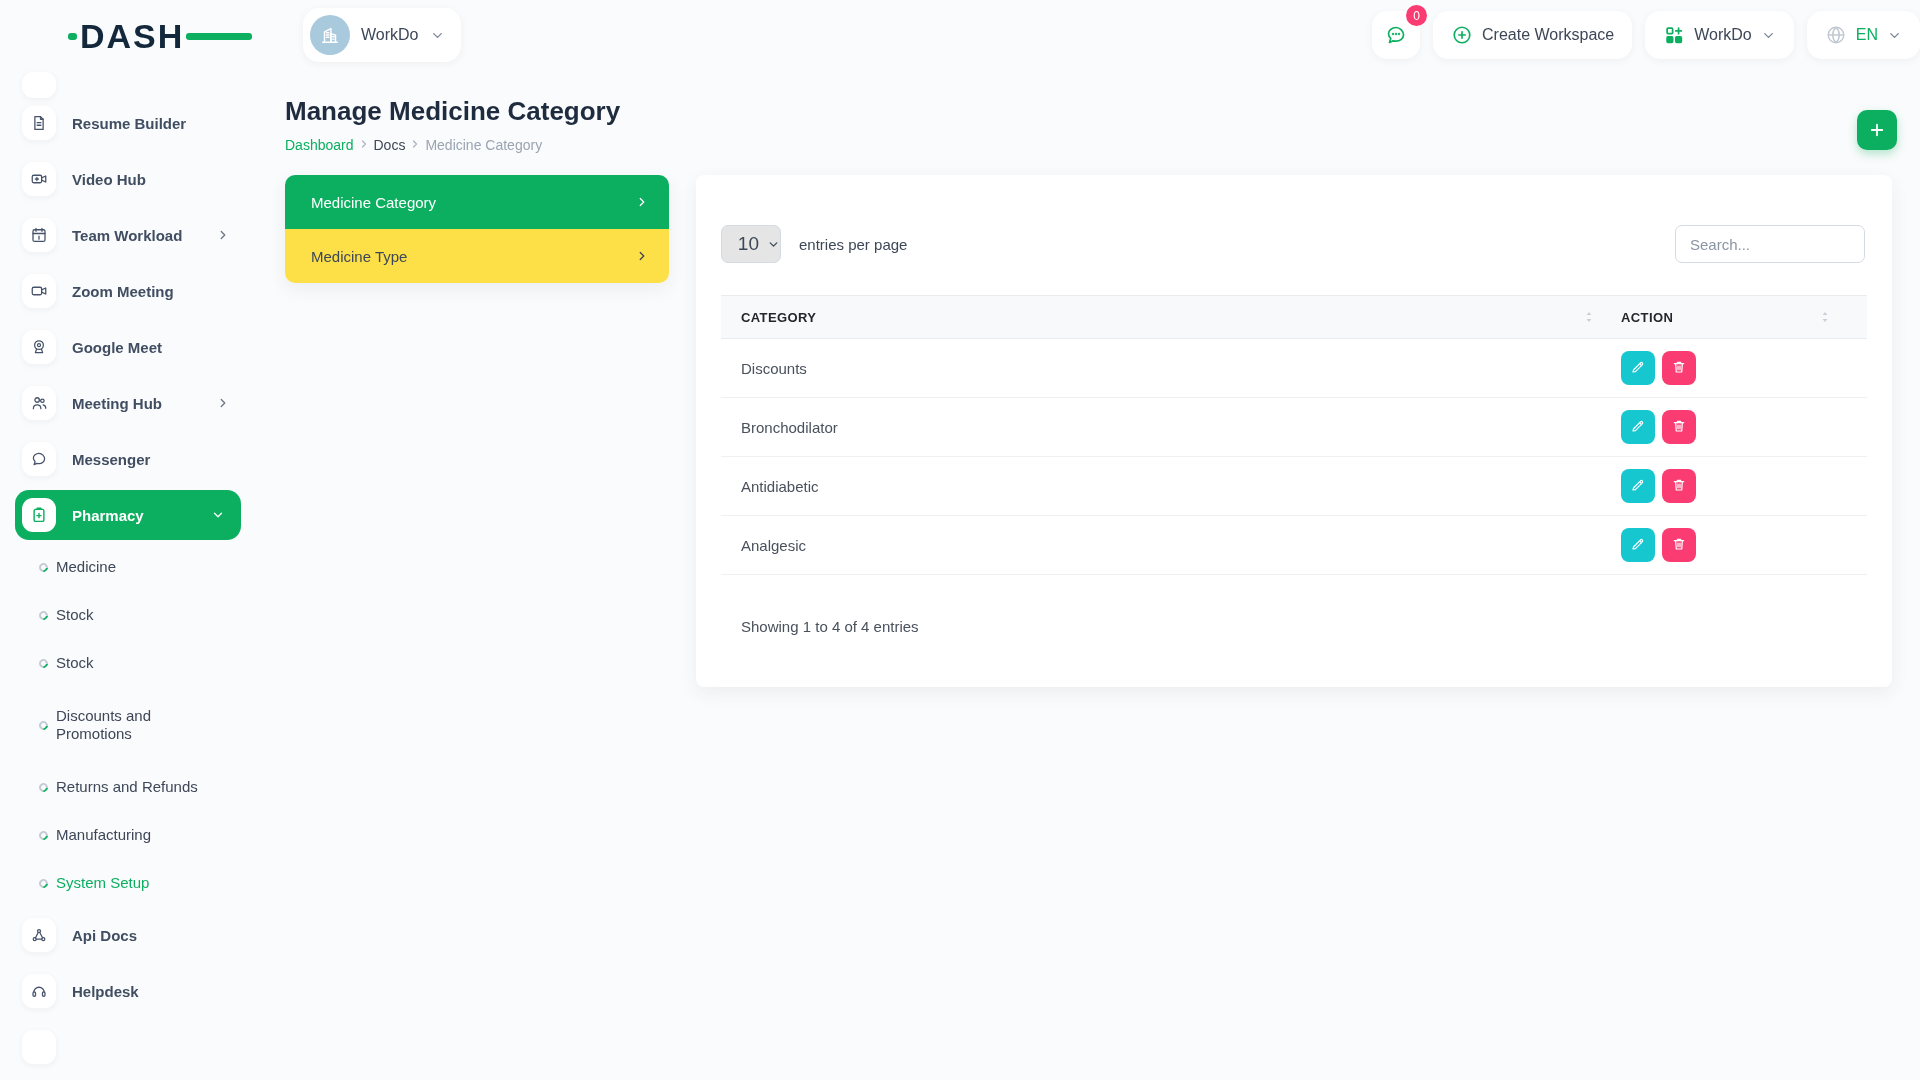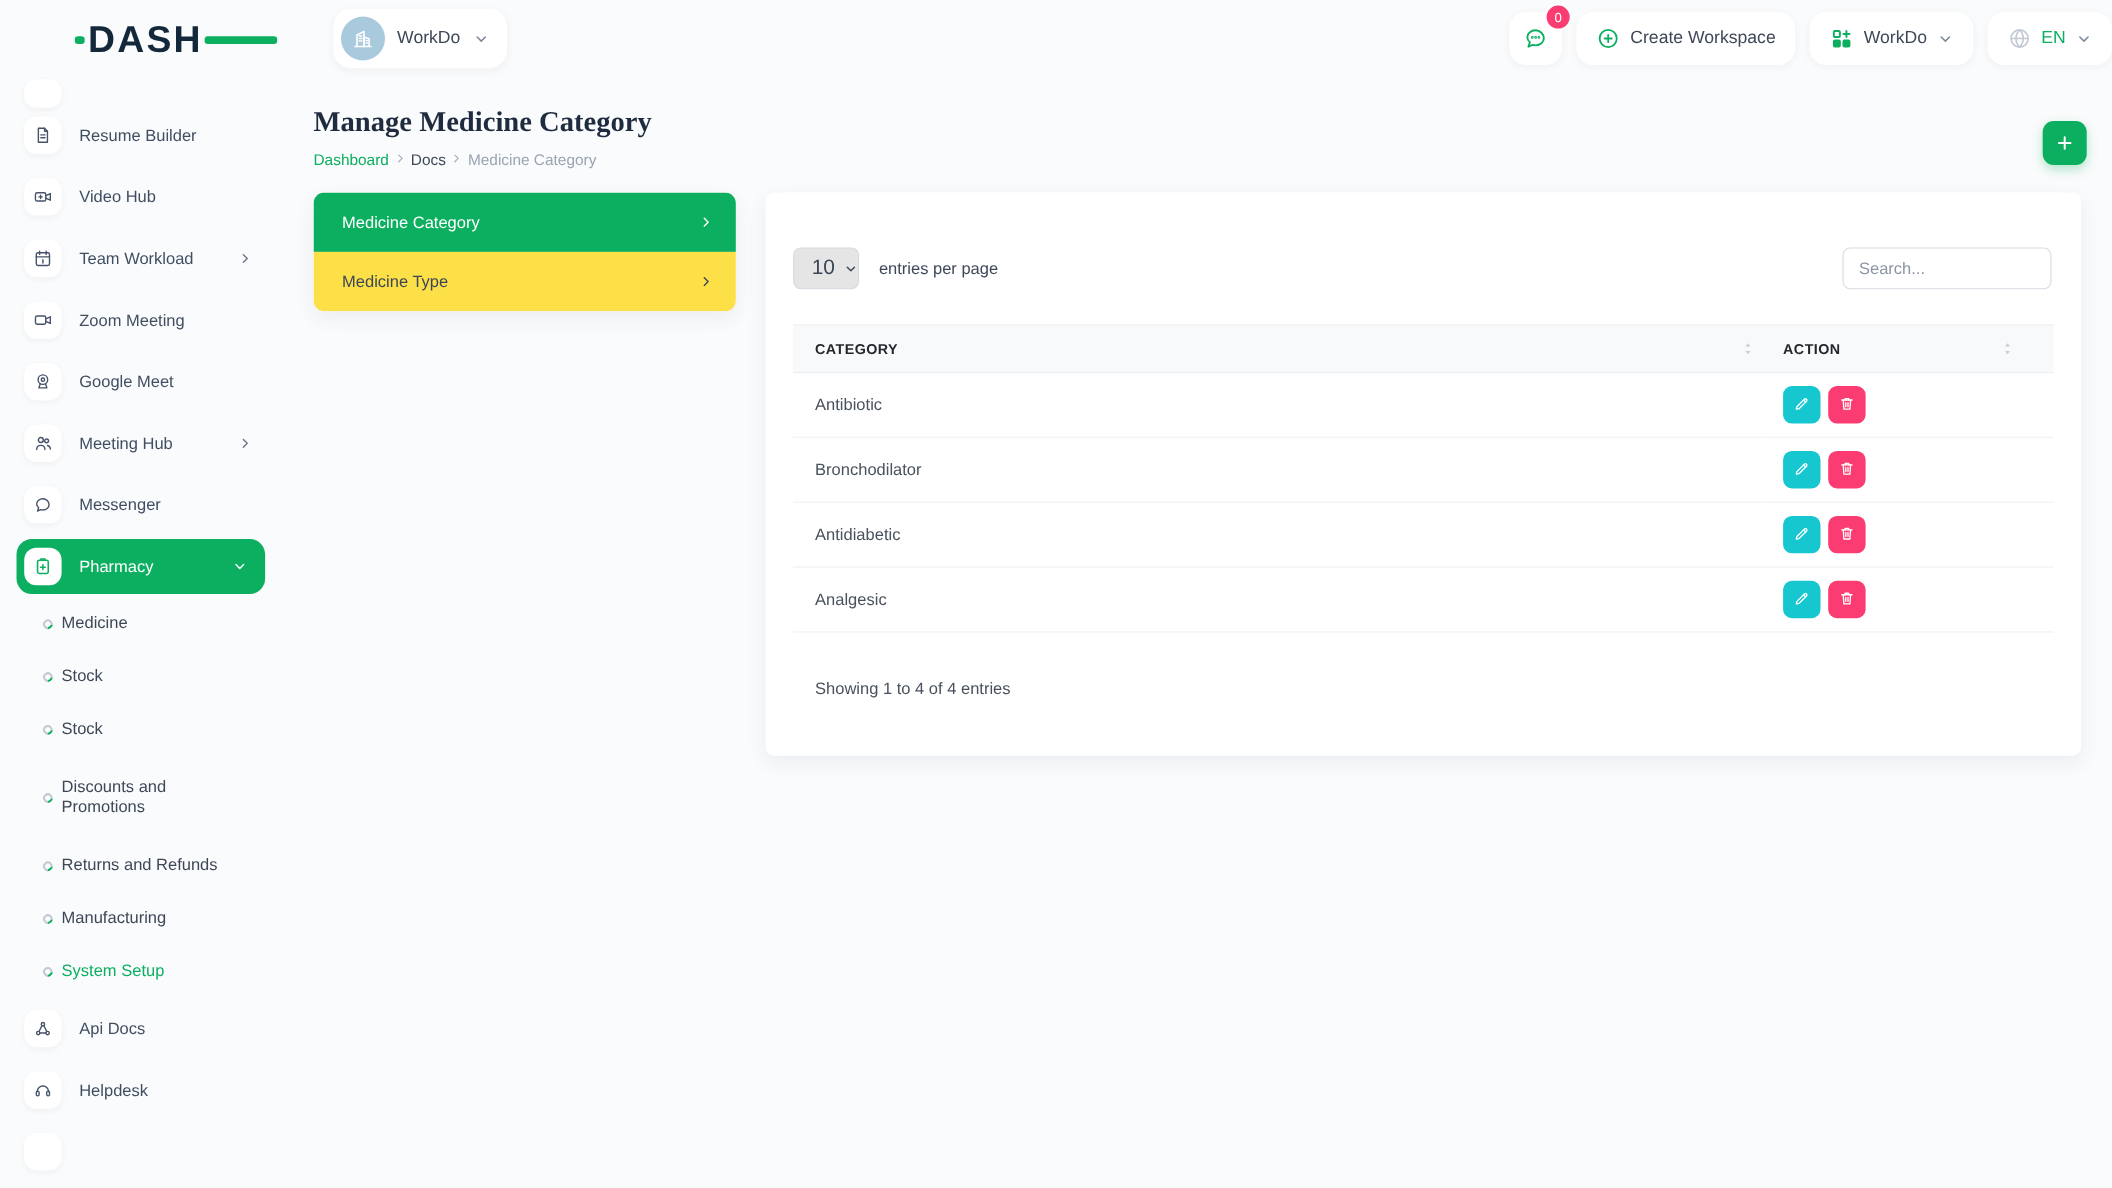--- a/index.html
+++ b/index.html
@@ -32,36 +32,36 @@
   .globe { color:#c2c9d2; }
 
   
   .sidebar { position:absolute; top:64px; left:0; width:260px; bottom:0; padding-top:6px; }
   .partial-icon { position:absolute; left:22px; top:8px; width:34px; height:26px; border-radius:11px; background:#fff; box-shadow:0 2px 6px rgba(20,30,60,.05); }
   .sb-list { position:absolute; top:31px; left:0; width:260px; }
   .sb-item { display:flex; align-items:center; height:56px; padding-left:22px; cursor:pointer; }
   .sb-icon { width:34px; height:34px; border-radius:11px; background:#fff; display:flex; align-items:center;
     justify-content:center; color:#46536a; box-shadow:0 2px 6px rgba(20,30,60,.05); flex:none; }
   .sb-icon svg { width:18px; height:18px; }
-  .sb-label { margin-left:16px; font-size:15px; font-weight:400; color:#414e62; }
+  .sb-label { margin-left:16px; font-size:15px; font-weight:700; color:#414e62; }
   .sb-chev { margin-left:auto; margin-right:30px; width:14px; height:14px; color:#6b7687; flex:none; }
   .sb-item.active { height:50px; width:226px; margin:3px 19px 3px 15px; padding-left:7px;
     background:#0caf60; border-radius:14px; }
   .sb-item.active .sb-icon { color:#0caf60; box-shadow:none; }
   .sb-item.active .sb-label { color:#fff; }
   .sb-item.active .sb-chev { color:#fff; margin-right:16px; }
   .sb-sub { display:flex; align-items:center; height:48px; padding-left:39px; cursor:pointer; }
   .sb-sub.tall { height:76px; }
   .sb-bullet { width:9px; height:9px; border-radius:50%; border:2px solid #c3cad3; border-bottom-color:#0caf60;
     transform:rotate(-40deg); flex:none; }
   .sb-sub-label { margin-left:8px; font-size:15px; color:#3d4757; max-width:152px; line-height:18px; }
   .sb-sub.active .sb-sub-label { color:#0caf60; }
 
   
-  .page-title { position:absolute; left:285px; top:96px; font-size:26px; font-weight:700; color:#1f2b3e;font-family:Liberation Serif, serif; }
+  .page-title { position:absolute; left:285px; top:96px; font-size:26px; font-weight:700; color:#1f2b3e; }
   .breadcrumb { position:absolute; left:285px; top:137px; display:flex; align-items:flex-end; gap:4px; font-size:14px; }
   .bc-link { color:#0caf60; cursor:pointer; }
   .bc-mid { color:#3d4757; cursor:pointer; }
   .bc-cur { color:#9aa4b2; }
   .bc-sep { width:12px; height:12px; color:#aab2bd; }
   .add-btn { position:absolute; left:1857px; top:110px; width:40px; height:40px; border-radius:10px;
     background:#0caf60; border:none; color:#fff; display:flex; align-items:center; justify-content:center; cursor:pointer;
     box-shadow:0 4px 10px rgba(12,175,96,.3); }
   .add-btn svg { width:18px; height:18px; }
 
@@ -368,21 +368,21 @@
           <span>ACTION</span>
           <svg class="sort-ic" viewBox="0 0 24 24" fill="currentColor">
               <path d="m12 4.5 3.5 4.5h-7z"></path>
               <path d="m12 19.5 3.5-4.5h-7z"></path>
             </svg>
         </th>
       </tr>
     </thead>
     <tbody id="tbl-body">
         <tr>
-          <td>Antibiotic</td>
+          <td>Discounts</td>
           <td>
             <div class="act-wrap">
               <button class="act-btn act-edit">
                 <span><svg viewBox="0 0 24 24" fill="none" stroke="currentColor" stroke-width="1.8" stroke-linecap="round" stroke-linejoin="round">
                     <path d="m4.5 19.5.9-3.4L15.8 5.7a2 2 0 0 1 2.8 2.8L8.2 18.9l-3.7.6z"></path>
                     <path d="m14.5 7 2.8 2.8"></path>
                   </svg></span>
               </button>
               <button class="act-btn act-del">
                 <span><svg viewBox="0 0 24 24" fill="none" stroke="currentColor" stroke-width="1.8" stroke-linecap="round" stroke-linejoin="round">

